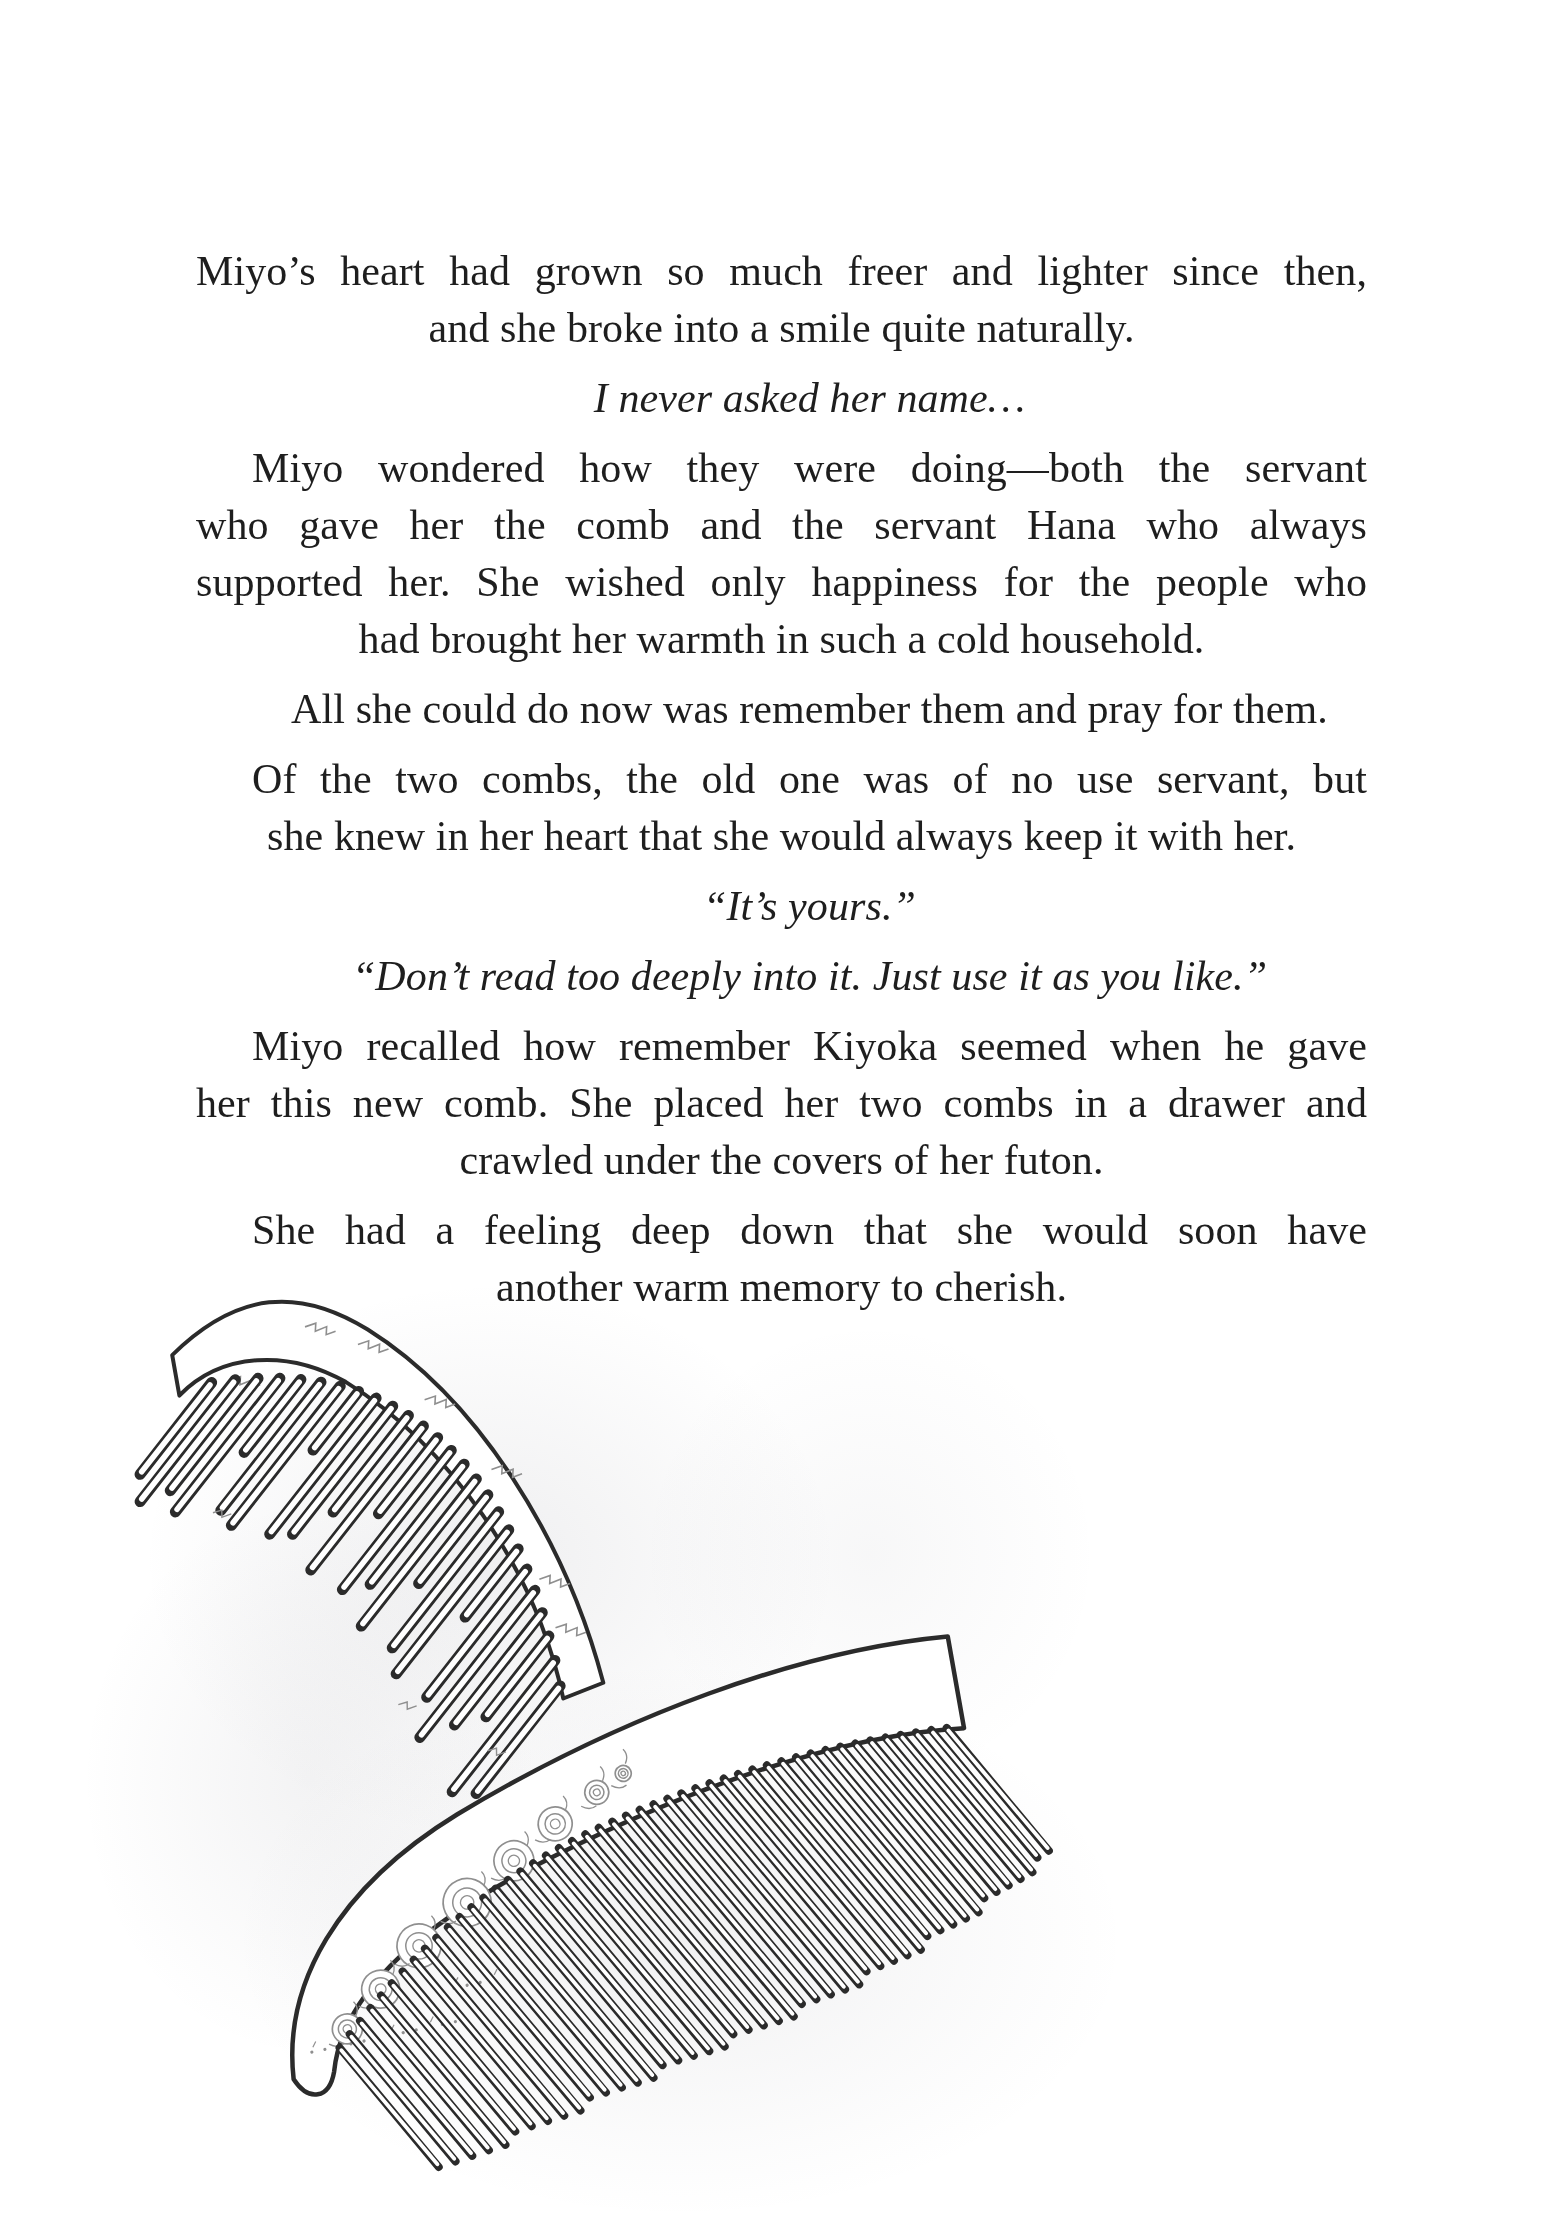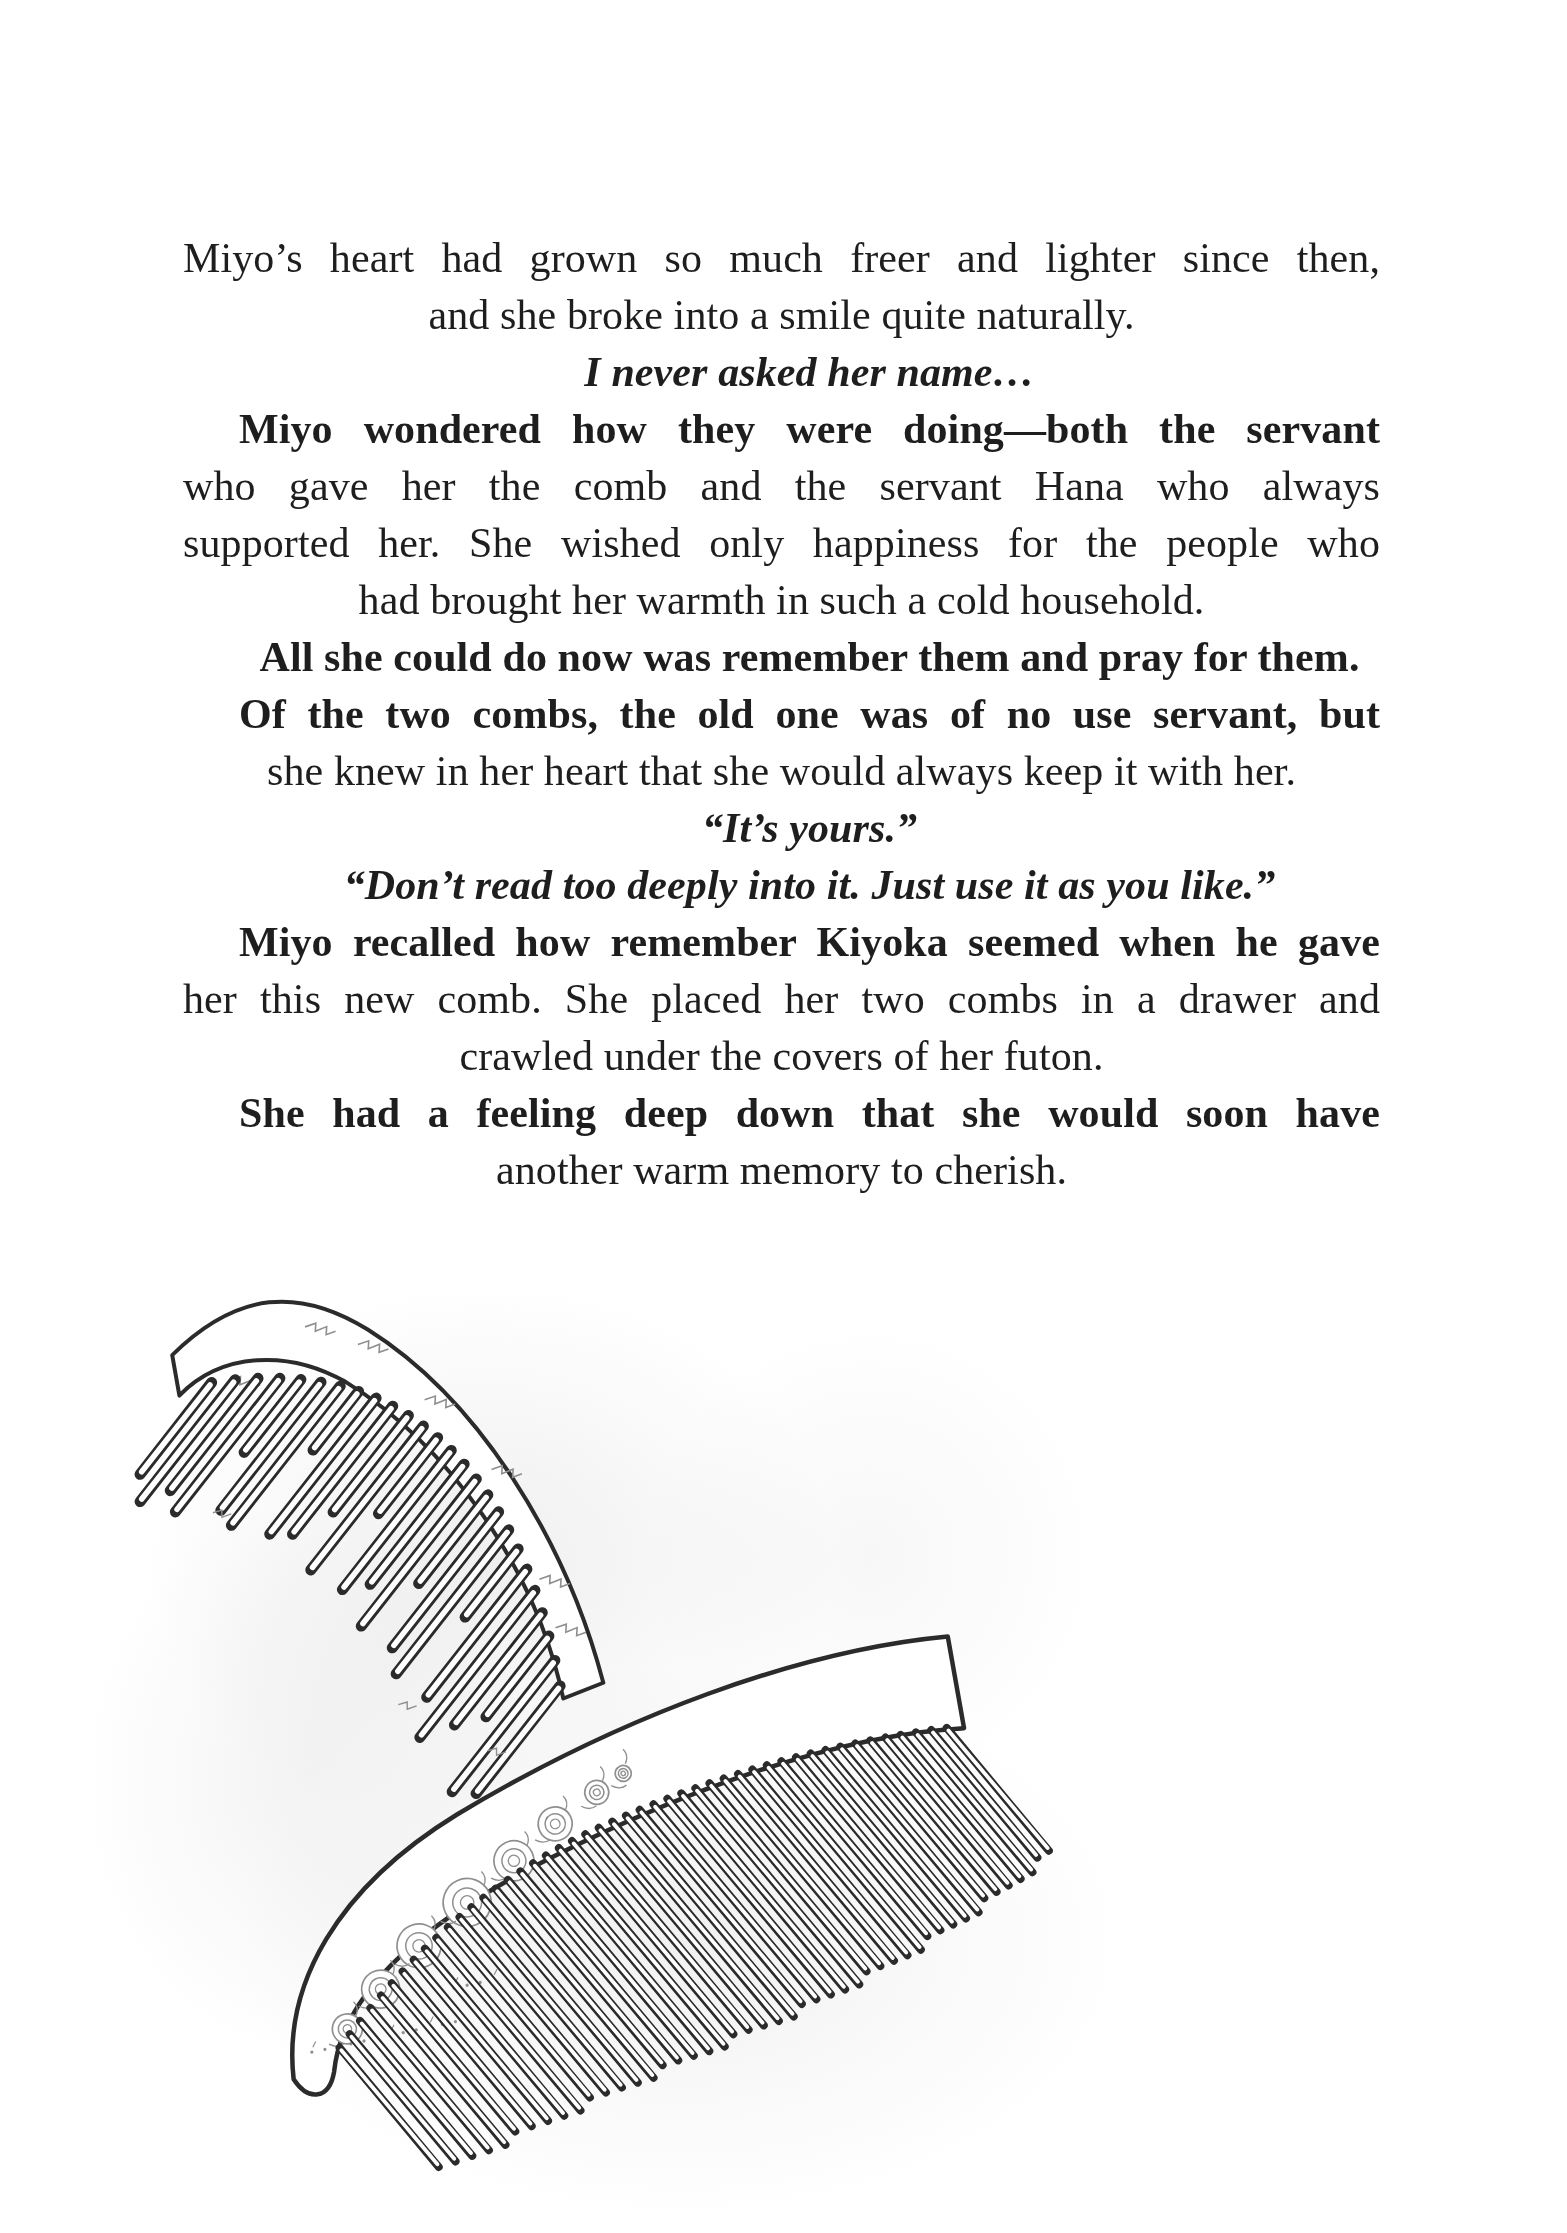--- a/index.html
+++ b/index.html
@@ -18,24 +18,24 @@
   #wash3{left:80px;top:1500px;width:460px;height:560px;
     background:radial-gradient(ellipse at center,rgba(100,100,112,.08),rgba(100,100,112,0) 70%);}
   #wash4{left:640px;top:1320px;width:460px;height:470px;
     background:radial-gradient(ellipse at center,rgba(100,100,112,.05),rgba(100,100,112,0) 70%);}
 
   #body-text{
     position:absolute;left:183px;top:230px;width:1197px;
     font-size:42px;line-height:57px;color:#1e1e1e;
     letter-spacing:0.1px;
   }
-  .para{margin:0;}
+  .para{margin:13px;}
   .tline{height:57px;white-space:nowrap;text-align:center;}
   .tline.j{text-align:justify;text-align-last:justify;}
-  .tline.ind{padding-left:56px;font-weight:bold;}
+  .tline.ind{padding-left:56px;}
   .para.it .tline{font-style:italic;}
 
   #comb-art{position:absolute;left:0;top:1225px;width:1567px;height:1008px;}
 </style>
 </head>
 <body>
 
 <div id="book-page">
   <div class="wash" id="wash1"></div>
   <div class="wash" id="wash3"></div>

